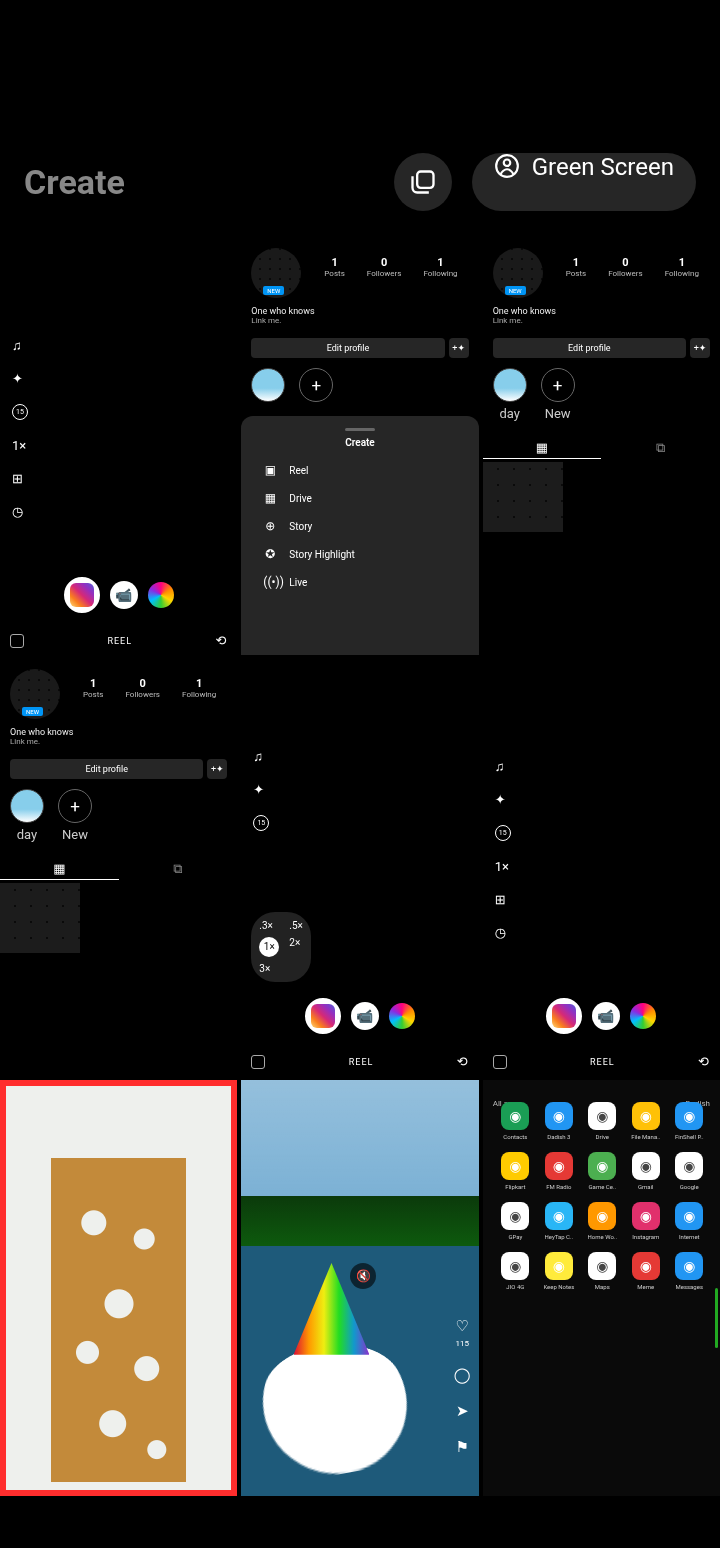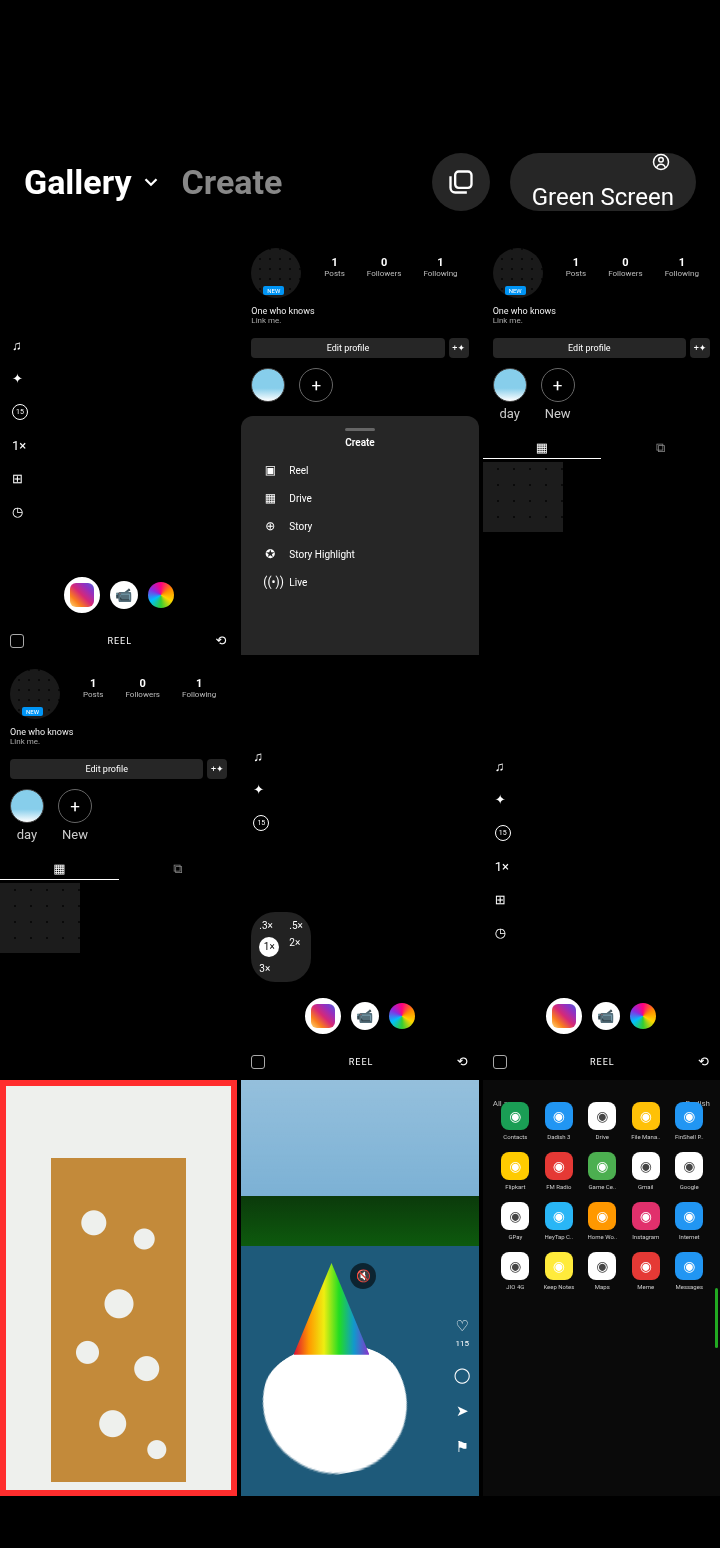--- a/index.html
+++ b/index.html
@@ -43,26 +43,25 @@
     align-items: center;
     justify-content: center;
     cursor: pointer;
   }
   .pill-btn {
     height: 58px;
     padding: 0 22px;
     border-radius: 29px;
     background: #262626;
     display: flex;
-    align-items: flex-end;
+    align-items: flex-start;
     gap: 12px;
     font-size: 24px;
     color: #fff;
     cursor: pointer;
-    flex-direction: column;
   }
   
   .grid {
     position: absolute;
     top: 238px;
     left: 0;
     right: 0;
     display: grid;
     grid-template-columns: repeat(3, 1fr);
     gap: 4px;
@@ -217,26 +216,20 @@
   .appc .ai { width:28px; height:28px; border-radius:8px; display:flex;
     align-items:center; justify-content:center; font-size:14px; color:#fff; }
   .appc .al { font-size:6px; color:#ccc; }
   .scrolldot { position:absolute; right:2px; top:50%; width:3px; height:60px;
     background:#2a2; border-radius:2px; }
 </style>
 </head>
 <body>
 
 <div class="header">
-  <div class="tab active">
-    <span>Gallery</span>
-    <svg width="22" height="22" viewBox="0 0 24 24" fill="none" stroke="#fff" stroke-width="2.5">
-        <polyline points="6 9 12 15 18 9"></polyline>
-      </svg>
-  </div>
   <div class="tab">
     <span>Create</span>
   </div>
   <div class="header-spacer"></div>
   <div class="circle-btn">
     <svg width="28" height="28" viewBox="0 0 24 24" fill="none" stroke="#fff" stroke-width="2">
         <rect x="7" y="3" width="14" height="14" rx="3"></rect>
         <path d="M17 21H7a4 4 0 0 1-4-4V7"></path>
       </svg>
   </div>

